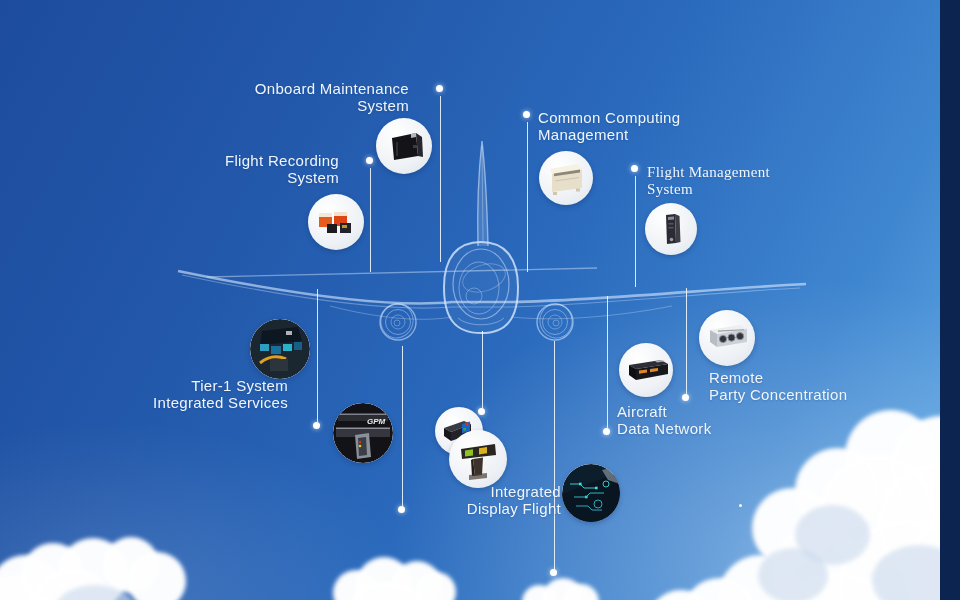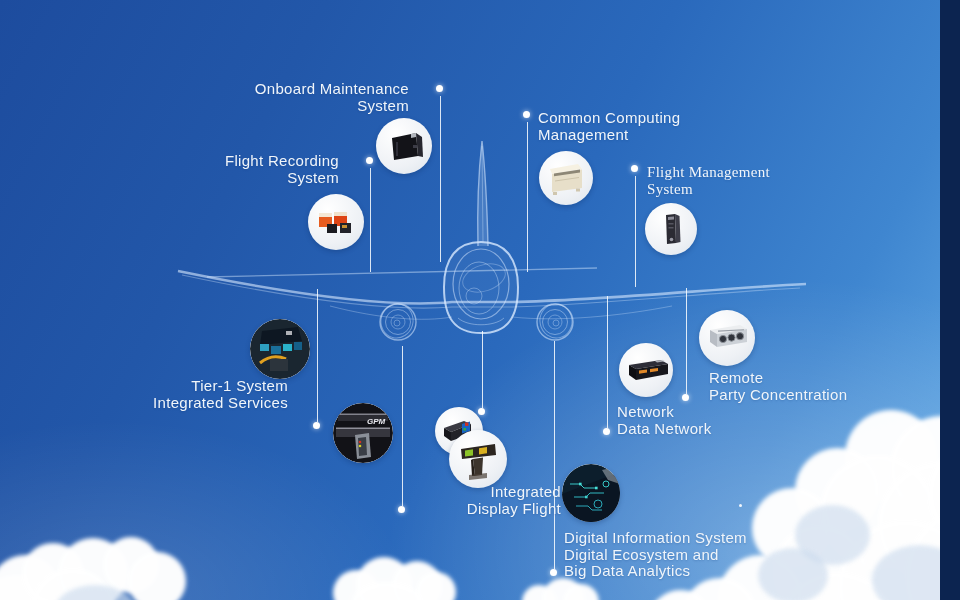--- a/index.html
+++ b/index.html
@@ -157,27 +157,22 @@
     <span>System</span>
   </div>
   <div class="lbl align-r l-tier">
     <span>Tier-1 System</span>
     <span>Integrated Services</span>
   </div>
   <div class="lbl l-ids">
     <span>Integrated</span>
     <span>Display Flight</span>
   </div>
-  <div class="lbl l-dis">
-    <span>Digital Information System</span>
-    <span>Digital Ecosystem and</span>
-    <span>Big Data Analytics</span>
-  </div>
   <div class="lbl l-adn">
-    <span>Network</span>
+    <span>Aircraft</span>
     <span>Data Network</span>
   </div>
   <div class="lbl l-rdc">
     <span>Remote</span>
     <span>Party Concentration</span>
   </div>
 
   <div class="pc p-oms">
     <svg width="56" height="56" viewBox="0 0 56 56">
       <polygon points="16,20 40,15 42,38 18,42" fill="#131318"></polygon>

